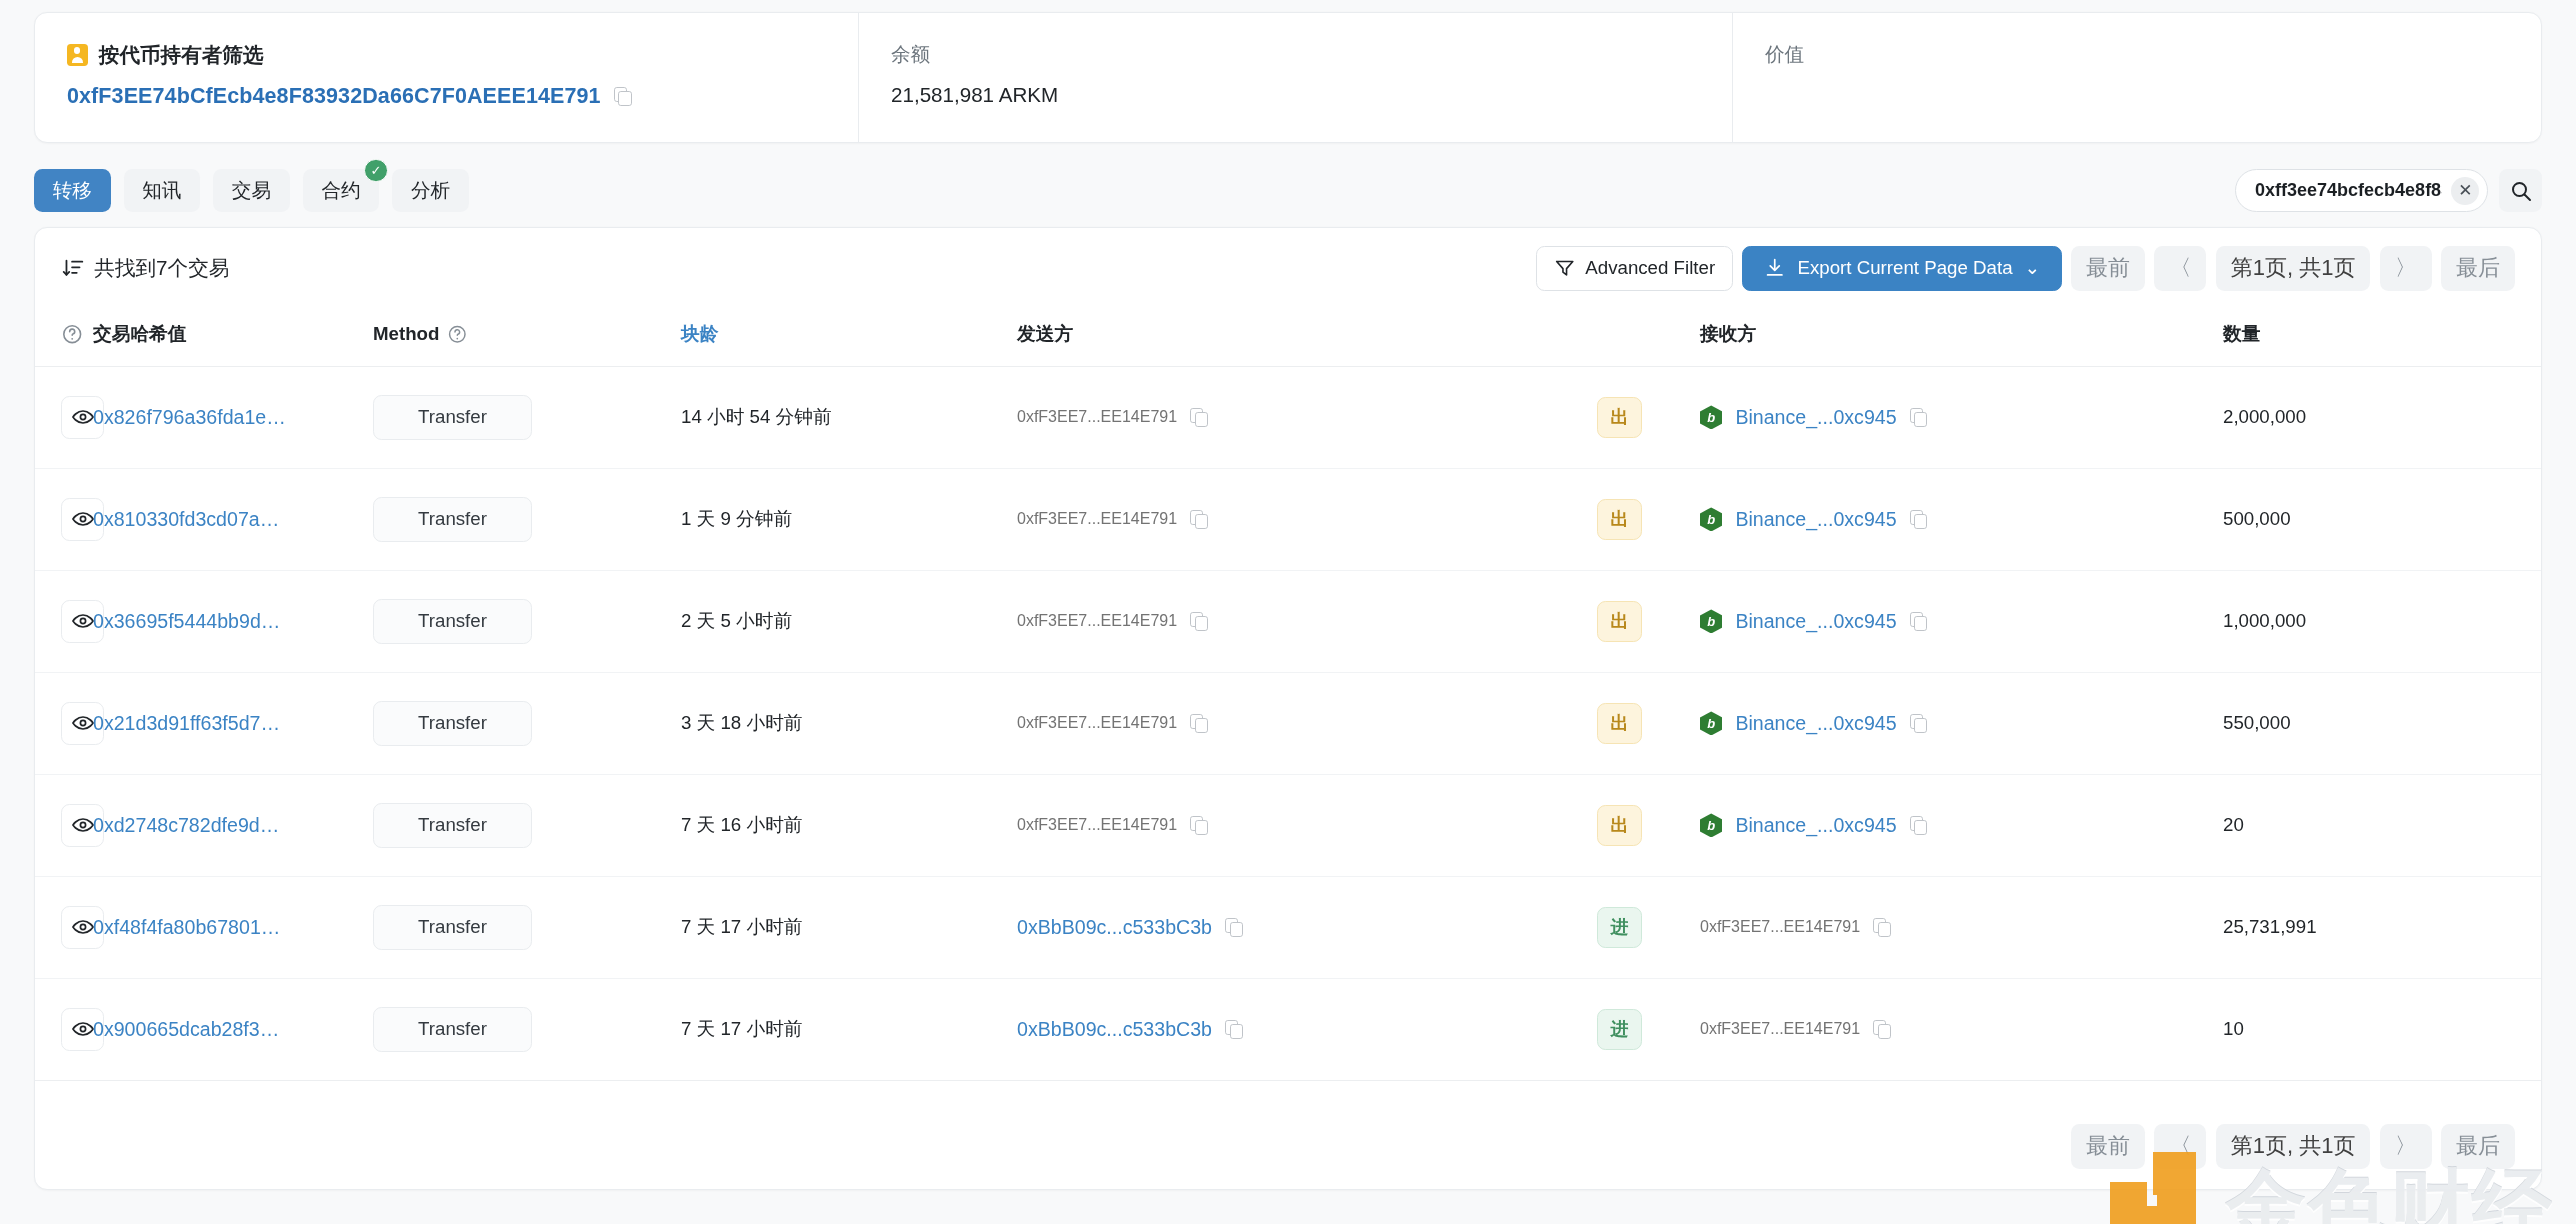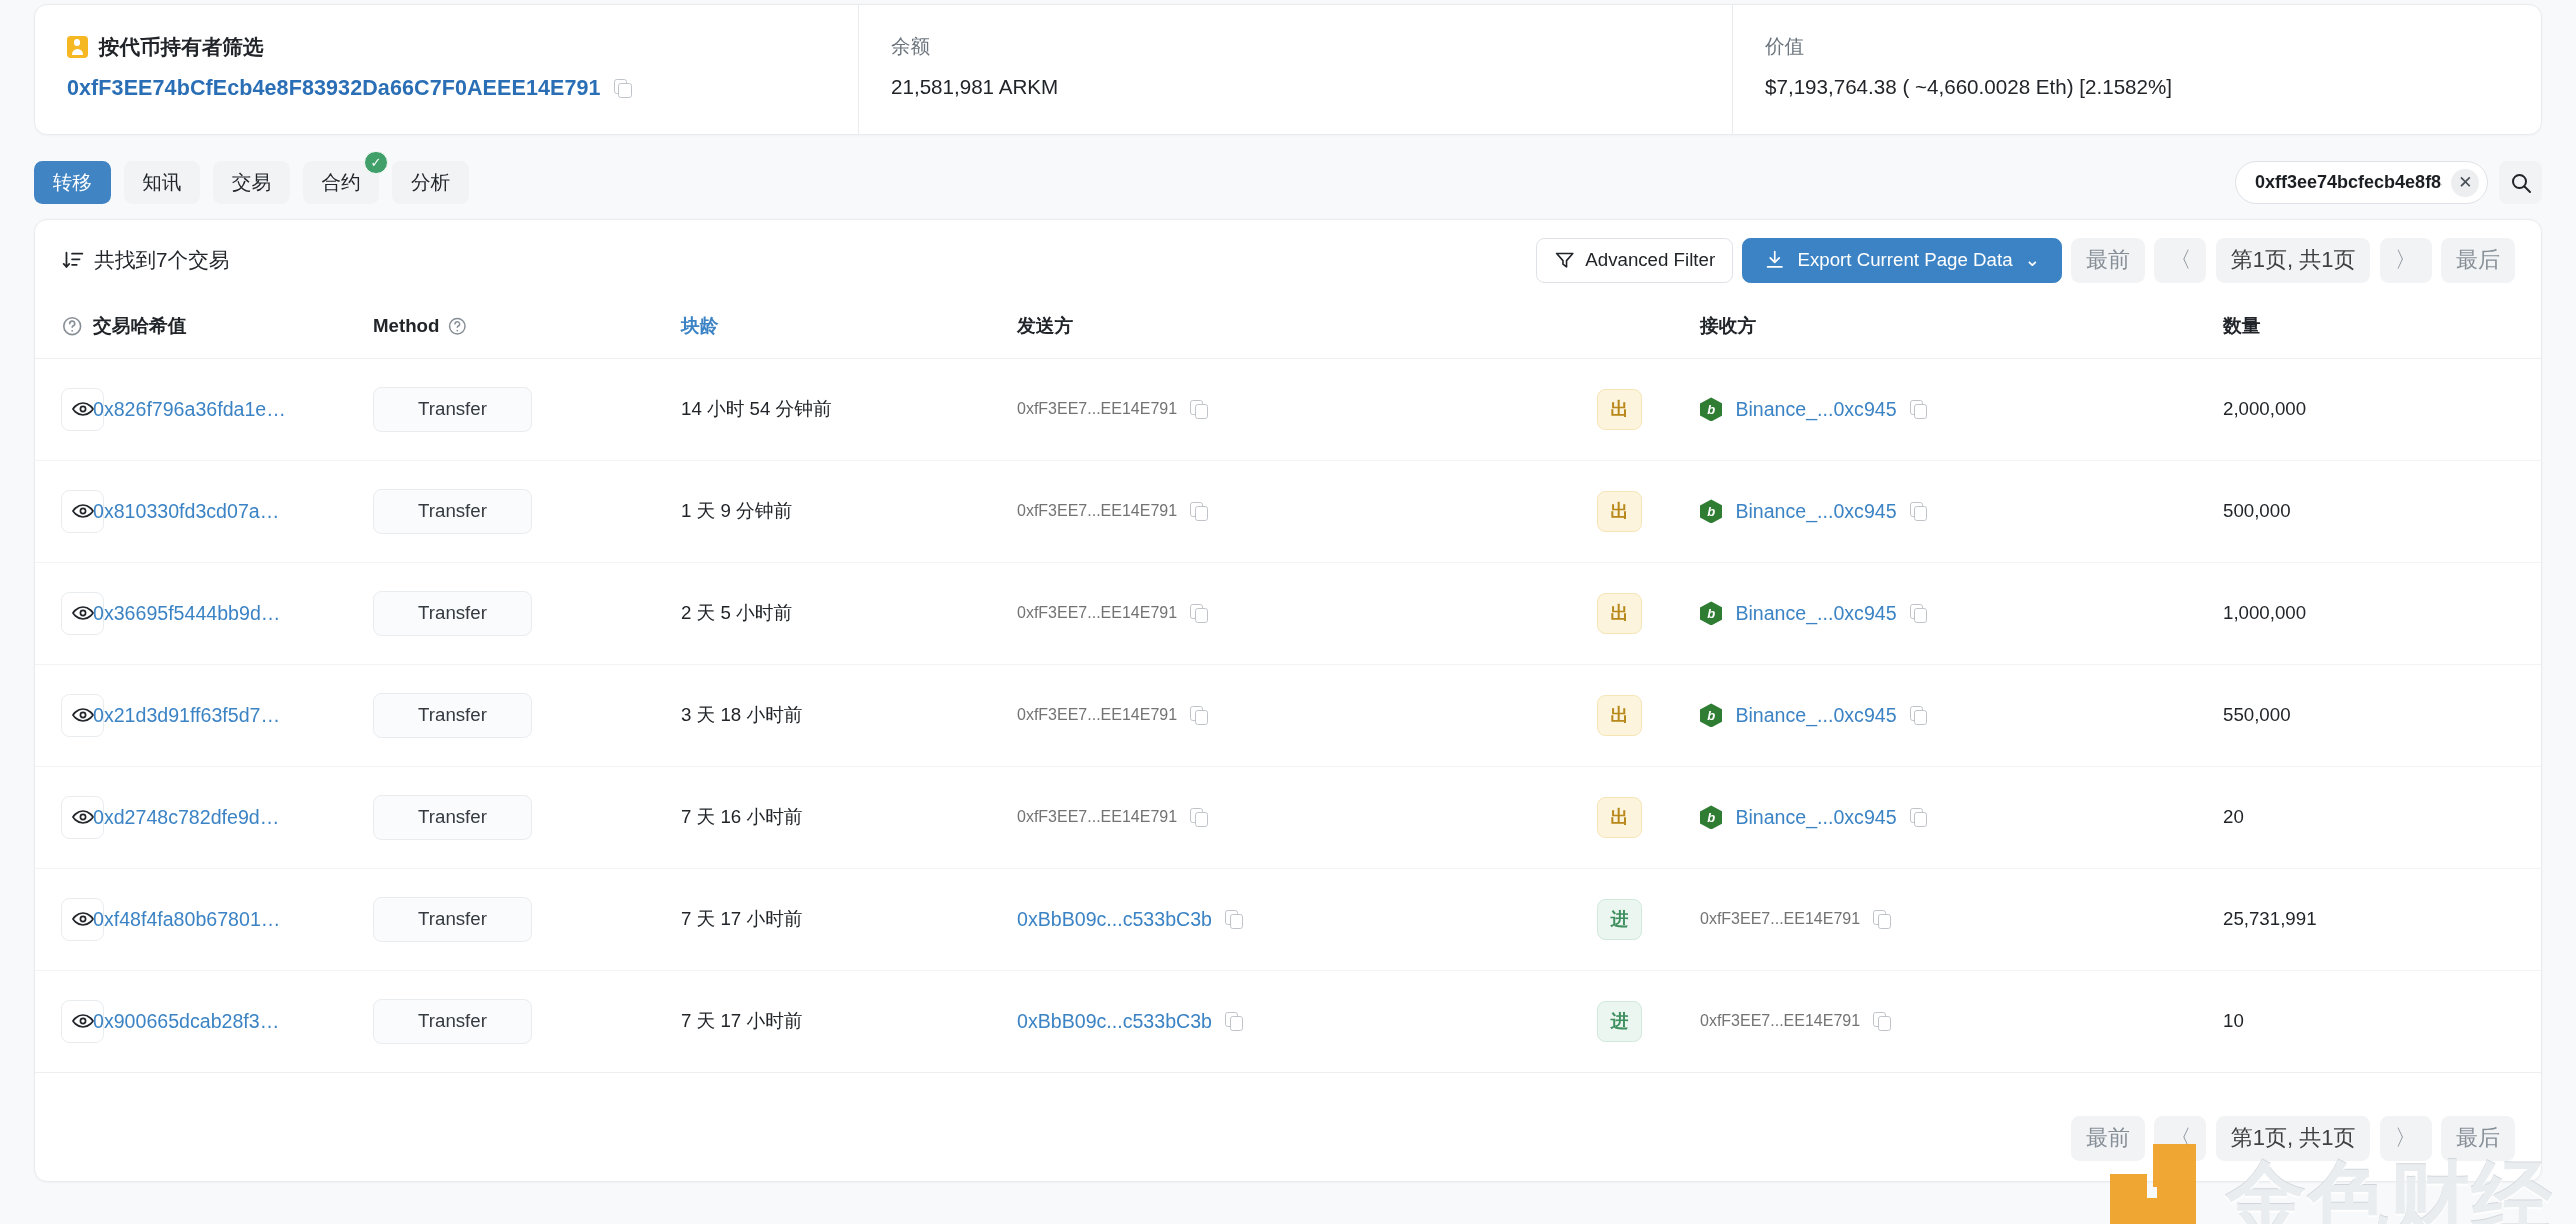--- a/index.html
+++ b/index.html
@@ -6,21 +6,21 @@
   html, body {
     width: 2576px; height: 1224px;
     background: #f8f9fa;
     font-family: "Liberation Sans", "DejaVu Sans", sans-serif;
     overflow: hidden;
   }
   .page { position: relative; width: 2576px; height: 1224px; padding: 0 34px; }
 
   
   .summary-card {
-    margin-top: 4px;
+    margin-top: 12px;
     background: #fff;
     border: 0.9px solid #e9ecef;
     border-radius: 13px;
     height: 131px;
     display: flex;
     align-items: stretch;
     box-shadow: 0 0.9px 1.9px rgba(0,0,0,0.03);
   }
   .sum-col { padding: 28px 0 0 0; position: relative; }
   .sum-col.c1 { width: 823px; padding-left: 32px; }
@@ -221,21 +221,20 @@
       </div>
     </div>
 
     <div class="sum-col c2">
       <div class="sum-label">余额</div>
       <div class="sum-value">21,581,981 ARKM</div>
     </div>
 
     <div class="sum-col c3">
       <div class="sum-label">价值</div>
-      <div class="sum-value">$7,193,764.38 ( ~4,660.0028 Eth) [2.1582%]</div>
     </div>
   </div>
 
   <div class="tabs-row">
 
     <button class="tab active">
       <span>转移</span>
     </button>
 
     <button class="tab">

